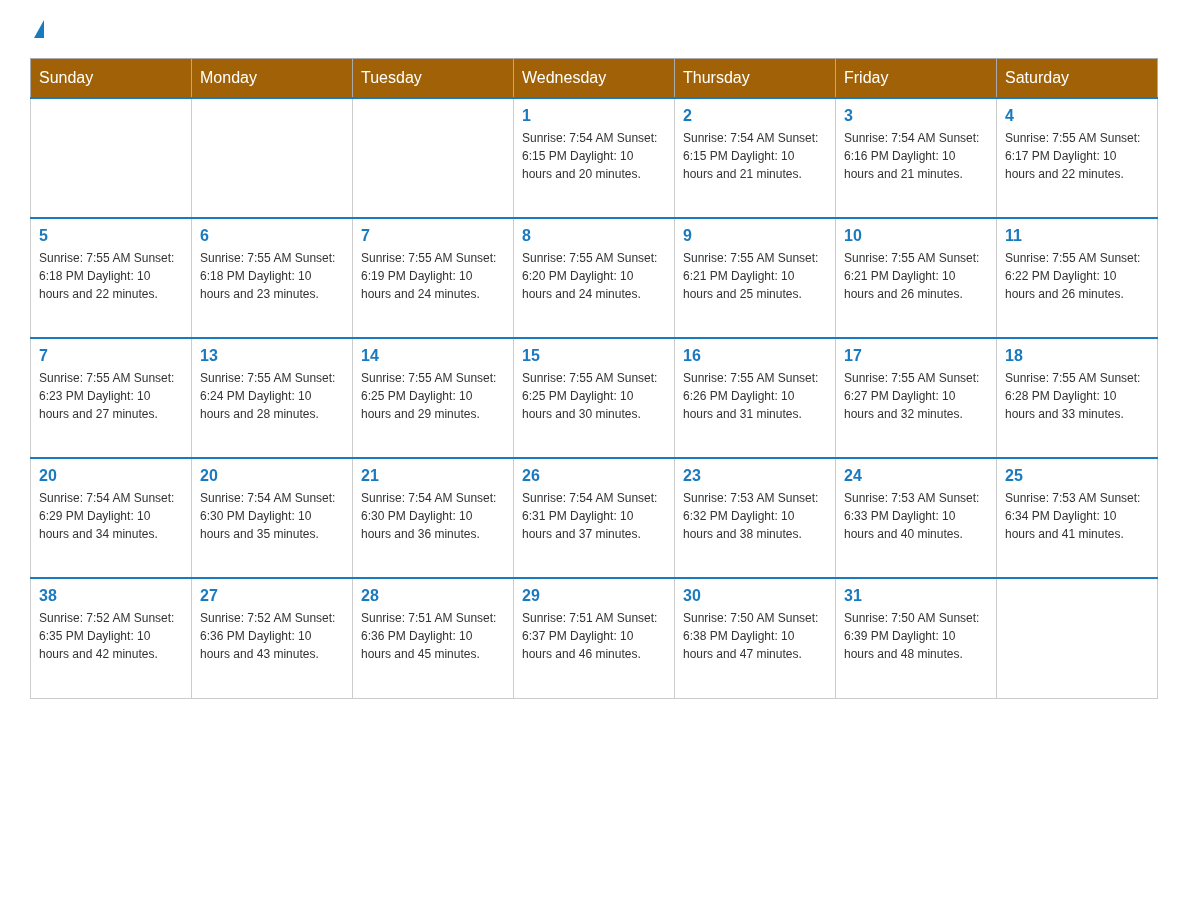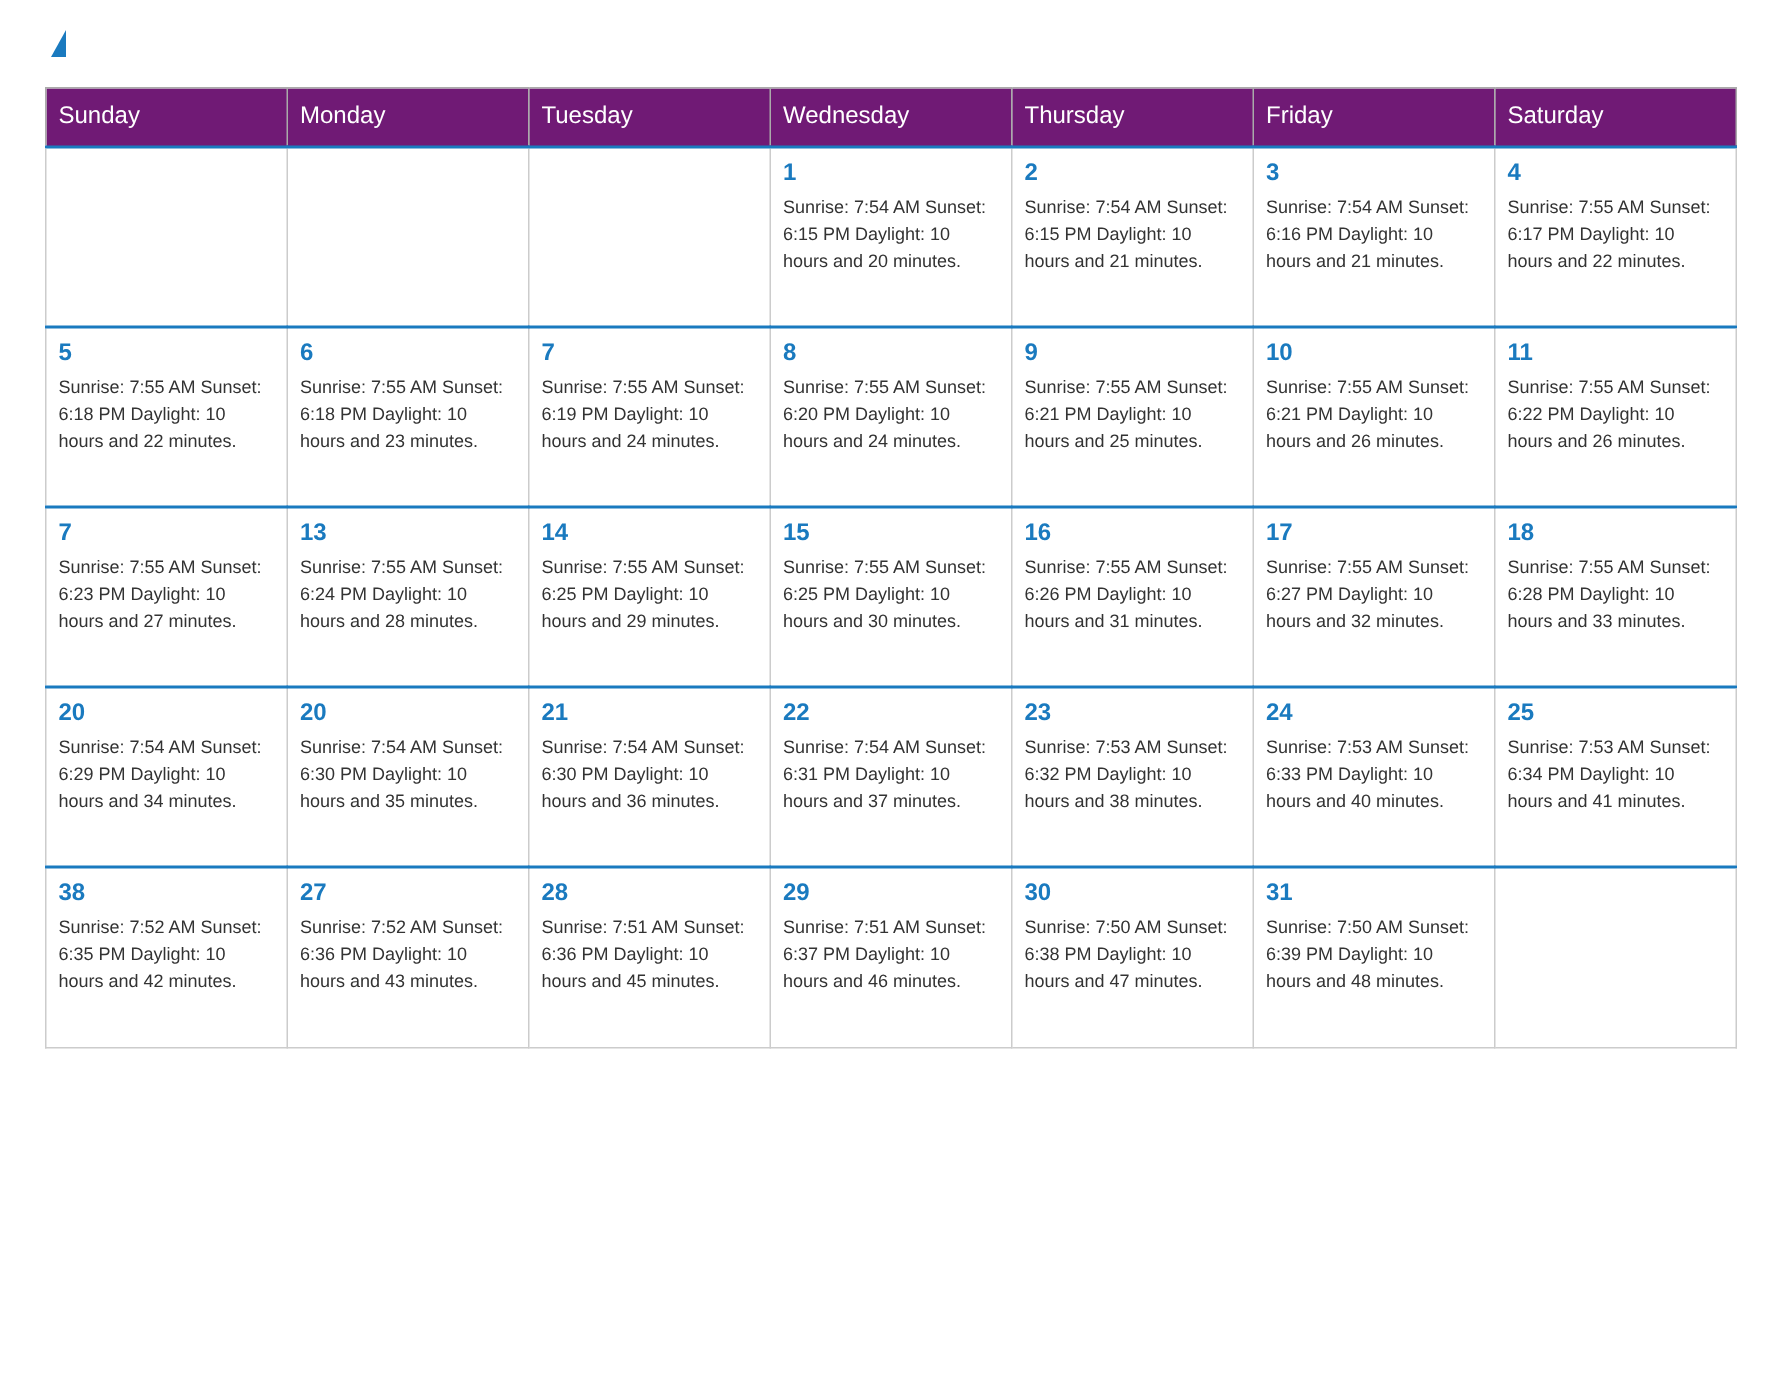--- a/index.html
+++ b/index.html
@@ -57,21 +57,21 @@
       font-size: 22px;
       color: #444;
       margin-top: 4px;
     }
     .calendar {
       width: 100%;
       border-collapse: collapse;
       border: 1px solid #aaa;
     }
     .calendar thead tr {
-      background-color: #701a75;
+      background-color: #a16207;
     }
     .calendar thead th {
       color: #fff;
       font-size: 16px;
       font-weight: normal;
       padding: 10px 8px;
       text-align: left;
       border: 1px solid #aaa;
       width: calc(100% / 7);
     }
@@ -286,21 +286,21 @@
 and 35 minutes.</div>
         </td>
         <td>
           <span class="day-number">21</span>
           <div class="day-info">Sunrise: 7:54 AM
 Sunset: 6:30 PM
 Daylight: 10 hours
 and 36 minutes.</div>
         </td>
         <td>
-          <span class="day-number">22</span>
+          <span class="day-number">26</span>
           <div class="day-info">Sunrise: 7:54 AM
 Sunset: 6:31 PM
 Daylight: 10 hours
 and 37 minutes.</div>
         </td>
         <td>
           <span class="day-number">23</span>
           <div class="day-info">Sunrise: 7:53 AM
 Sunset: 6:32 PM
 Daylight: 10 hours

